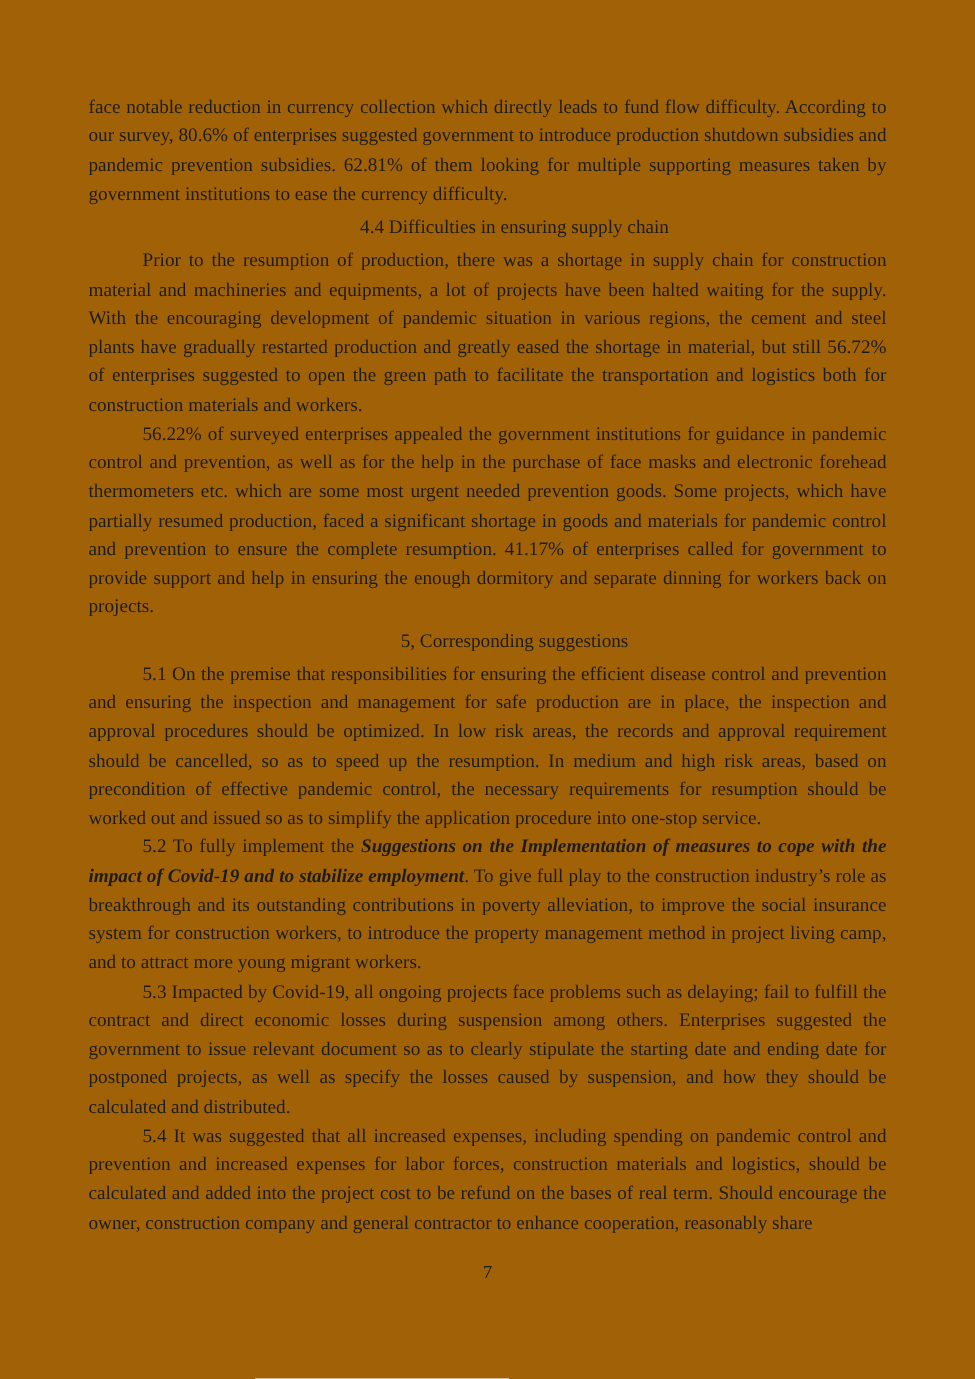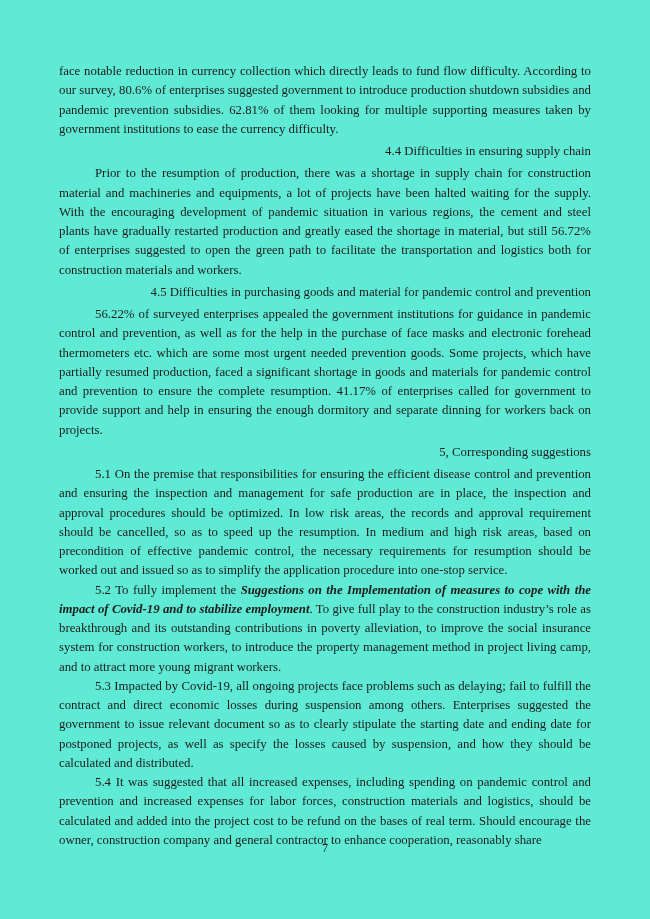--- a/index.html
+++ b/index.html
@@ -4,21 +4,21 @@
 <style>
   html, body {
     margin: 0;
     padding: 0;
     background: #ffffff;
   }
   .page {
     position: relative;
     width: 650px;
     height: 919px;
-    background: #5eead4;
+    background: #a16207;
     font-family: "Liberation Serif", serif;
     color: #1c1c1c;
     overflow: hidden;
   }
   .content {
     position: absolute;
     left: 59px;
     top: 62px;
     width: 532px;
     font-size: 12.8px;
@@ -31,21 +31,21 @@
   .paragraph {
     text-align: justify;
     text-indent: 36px;
   }
   .paragraph-continued {
     text-align: justify;
     text-indent: 0;
   }
   .section-heading,
   .section-heading-bold {
-    text-align: right;
+    text-align: center;
     text-indent: 36px;
     margin: 3px 0 !important;
   }
   .section-heading-bold {
     font-weight: normal;
   }
   .bold-italic {
     font-weight: bold;
     font-style: italic;
   }
@@ -60,21 +60,20 @@
   }
 </style>
 </head>
 <body>
 
 <div class="page">
   <main class="content">
       <p class="paragraph-continued"><span>face notable reduction in currency collection which directly leads to fund flow difficulty. According to our survey, 80.6% of enterprises suggested government to introduce production shutdown subsidies and pandemic prevention subsidies. 62.81% of them looking for multiple supporting measures taken by government institutions to ease the currency difficulty.</span></p>
       <p class="section-heading"><span>4.4 Difficulties in ensuring supply chain</span></p>
       <p class="paragraph"><span>Prior to the resumption of production, there was a shortage in supply chain for construction material and machineries and equipments, a lot of projects have been halted waiting for the supply. With the encouraging development of pandemic situation in various regions, the cement and steel plants have gradually restarted production and greatly eased the shortage in material, but still 56.72% of enterprises suggested to open the green path to facilitate the transportation and logistics both for construction materials and workers.</span></p>
-      <p class="section-heading"><span>4.5 Difficulties in purchasing goods and material for pandemic control and prevention</span></p>
       <p class="paragraph"><span>56.22% of surveyed enterprises appealed the government institutions for guidance in pandemic control and prevention, as well as for the help in the purchase of face masks and electronic forehead thermometers etc. which are some most urgent needed prevention goods. Some projects, which have partially resumed production, faced a significant shortage in goods and materials for pandemic control and prevention to ensure the complete resumption. 41.17% of enterprises called for government to provide support and help in ensuring the enough dormitory and separate dinning for workers back on projects.</span></p>
       <p class="section-heading-bold"><span>5, Corresponding suggestions</span></p>
       <p class="paragraph"><span>5.1 On the premise that responsibilities for ensuring the efficient disease control and prevention and ensuring the inspection and management for safe production are in place, the inspection and approval procedures should be optimized. In low risk areas, the records and approval requirement should be cancelled, so as to speed up the resumption. In medium and high risk areas, based on precondition of effective pandemic control, the necessary requirements for resumption should be worked out and issued so as to simplify the application procedure into one-stop service.</span></p>
       <p class="paragraph"><span>5.2 To fully implement the </span><span class="bold-italic">Suggestions on the Implementation of measures to cope with the impact of Covid-19 and to stabilize employment</span><span>. To give full play to the construction industry’s role as breakthrough and its outstanding contributions in poverty alleviation, to improve the social insurance system for construction workers, to introduce the property management method in project living camp, and to attract more young migrant workers.</span></p>
       <p class="paragraph"><span>5.3 Impacted by Covid-19, all ongoing projects face problems such as delaying; fail to fulfill the contract and direct economic losses during suspension among others. Enterprises suggested the government to issue relevant document so as to clearly stipulate the starting date and ending date for postponed projects, as well as specify the losses caused by suspension, and how they should be calculated and distributed.</span></p>
       <p class="paragraph"><span>5.4 It was suggested that all increased expenses, including spending on pandemic control and prevention and increased expenses for labor forces, construction materials and logistics, should be calculated and added into the project cost to be refund on the bases of real term. Should encourage the owner, construction company and general contractor to enhance cooperation, reasonably share</span></p>
     </main>
   <footer class="footer">
     <span>7</span>
   </footer>

